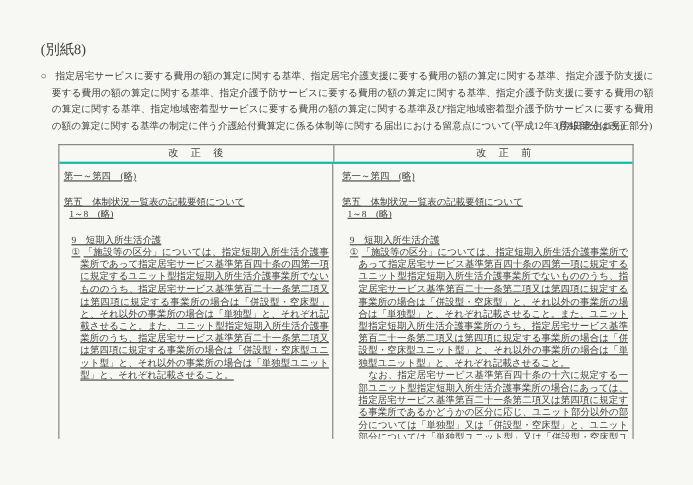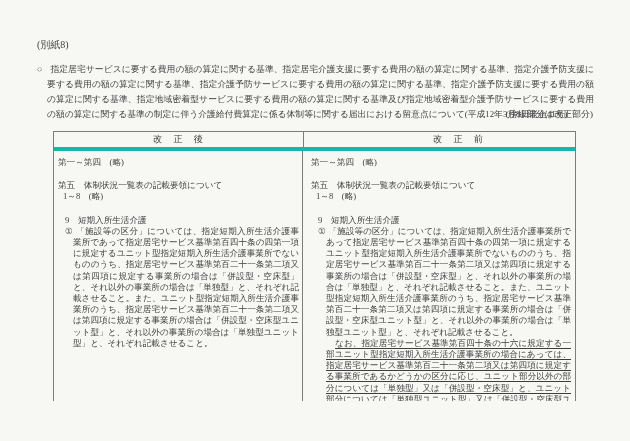--- a/index.html
+++ b/index.html
@@ -5,53 +5,53 @@
   html,body{margin:0;padding:0;}
   body{
     width:630px;height:441px;overflow:hidden;position:relative;
     background:#f7f7f4;
     font-family:"Liberation Serif","DejaVu Serif",serif;
     color:#3e3e3e;
     -webkit-text-size-adjust:none;
   }
   .attachment{
     position:absolute;left:37px;top:39px;
-    font-size:10px;line-height:12px;white-space:nowrap;
+    font-size:13px;line-height:12px;white-space:nowrap;
   }
   .title-block{
     position:absolute;left:37px;top:53px;width:557px;
     font-size:8.8px;line-height:14.9px;text-align:justify;
     padding-left:10px;text-indent:-10px;box-sizing:border-box;
   }
   .bullet{margin-right:8px;}
   .revision-note{
     position:absolute;left:37px;top:108px;width:556px;
     font-size:9px;text-align:right;line-height:12px;
   }
   .cmp-table{
     position:absolute;left:53px;top:131px;width:523px;
     border:1px solid #7c7c7c;border-bottom:none;box-sizing:border-box;
     background:transparent;
   }
-  .thead{display:flex;height:15px;border-bottom:4px solid #14b8a6;gap:38px;}
+  .thead{display:flex;height:15px;border-bottom:2px solid #14b8a6;gap:38px;}
   .th{
     display:flex;align-items:center;justify-content:center;
     font-size:9.2px;letter-spacing:1px;overflow:hidden;white-space:nowrap;
   }
   .th-left{width:249px;border-right:1px solid #7c7c7c;}
   .th-right{flex:1;text-align:right;}
   .tbody{display:flex;height:250px;overflow:hidden;}
   .td{
     box-sizing:border-box;overflow:hidden;
     font-size:8.6px;line-height:11.2px;text-align:justify;
     padding:6px 3px 0 4px;
   }
   .td-left{width:249px;border-right:1px solid #7c7c7c;}
   .td-right{flex:1;padding-left:8px;padding-right:4px;}
-  .td p{margin:0;}
+  .td p{margin:0;text-decoration:underline;}
   p.sec-gap{margin-bottom:12px;}
   p.indent-half{padding-left:5px;}
   p.indent-one{padding-left:7px;}
   .item{padding-left:15px;}
   .item-main{text-indent:-8px;}
   .item-marker{margin-right:3px;}
   .item-note{text-indent:9px;}
   .underlined{
     text-decoration:underline;
     text-decoration-thickness:1px;

